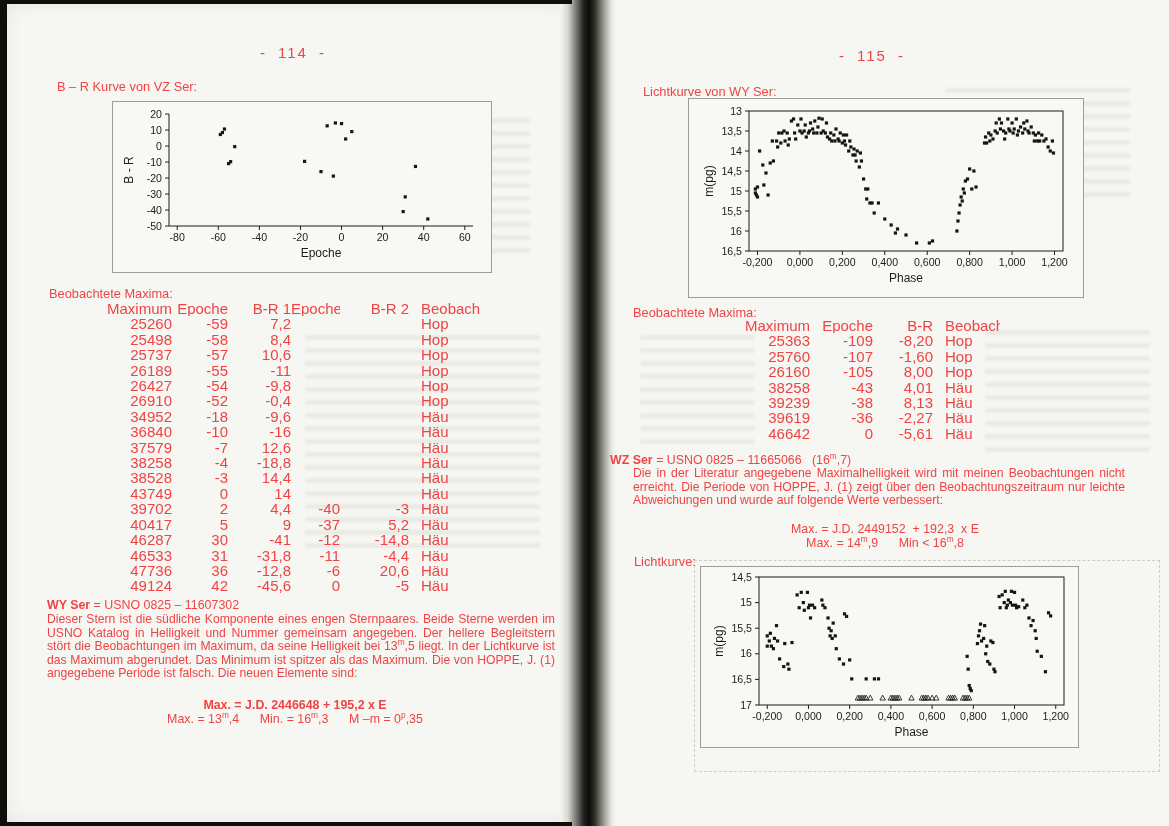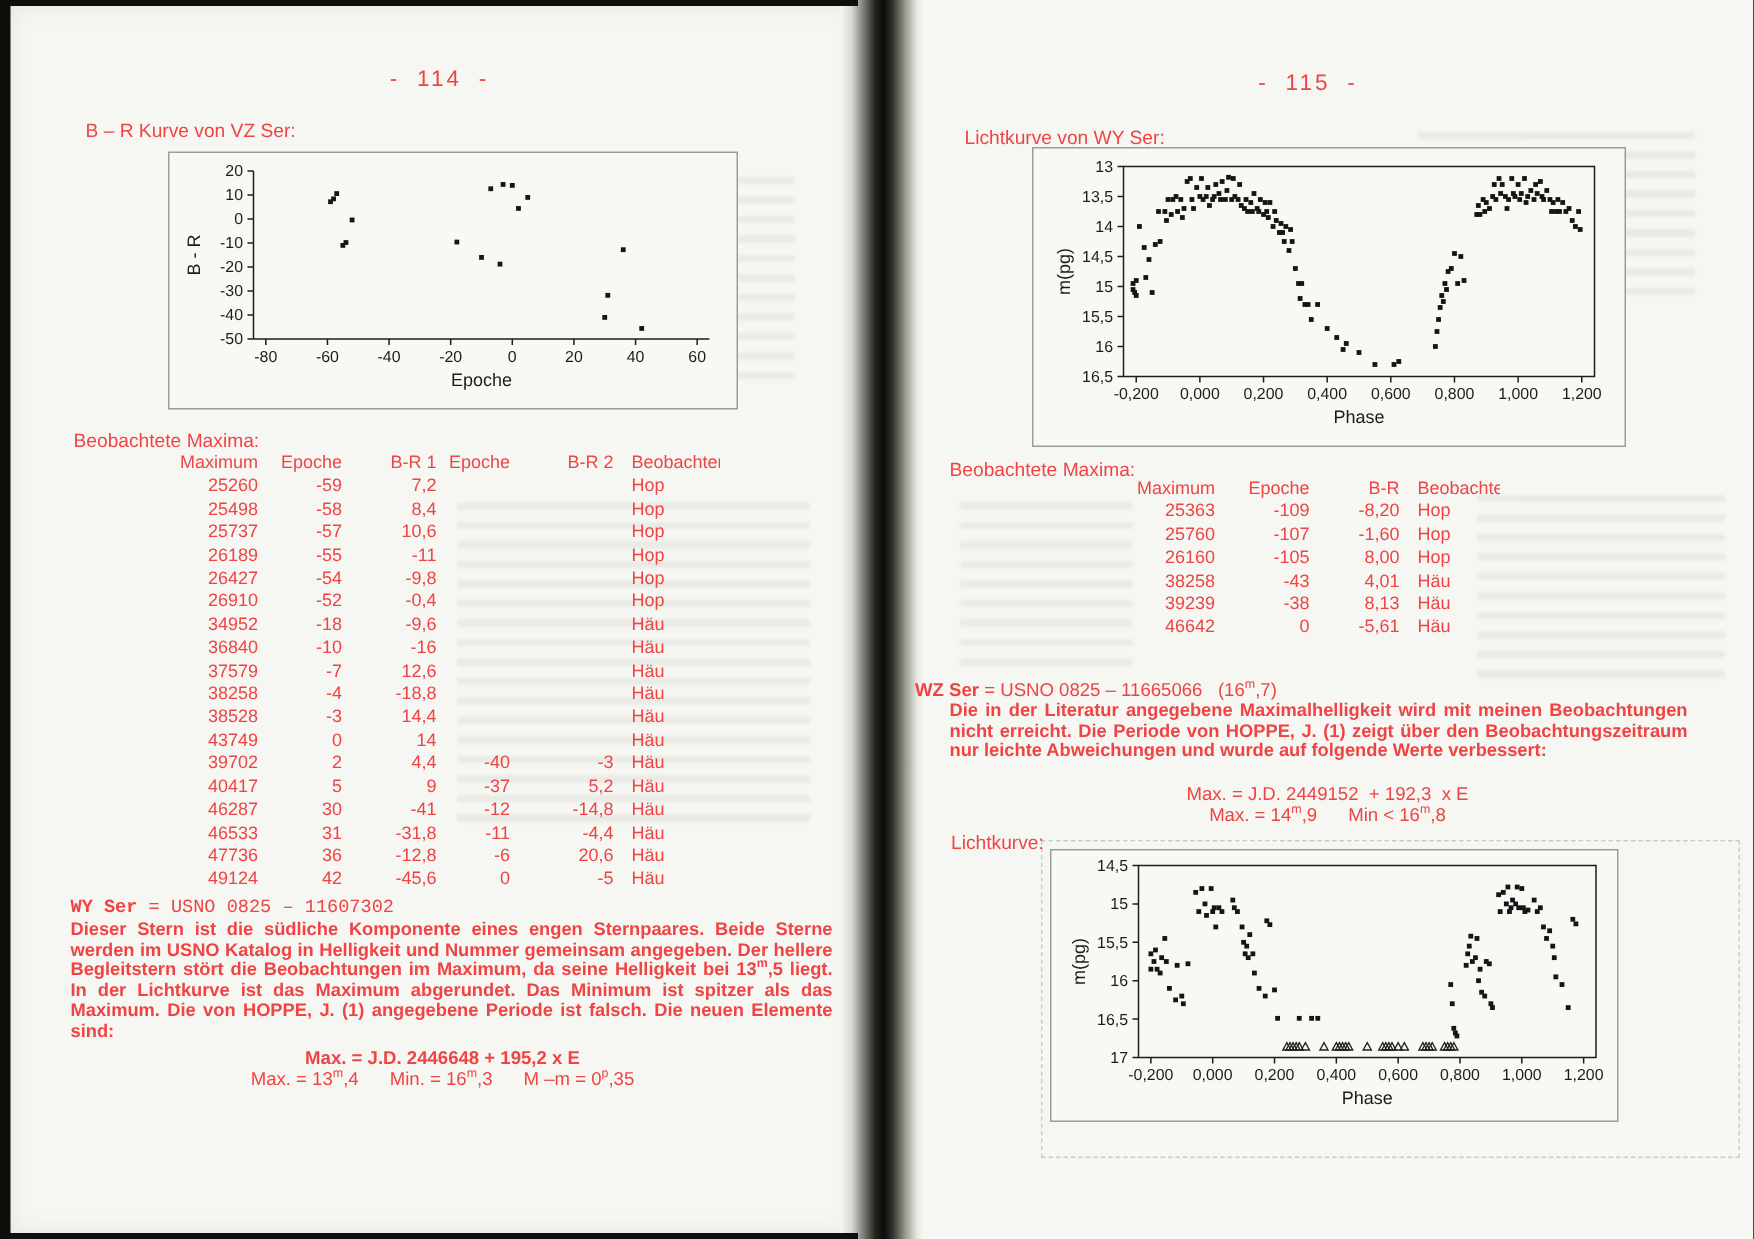--- a/index.html
+++ b/index.html
@@ -7,24 +7,24 @@
         background:#141412;font-family:"Liberation Sans","DejaVu Sans",sans-serif;color:#ef4444;padding-left:28px;}
   .page{position:absolute;background:#f6f6f2;}
   #left-page{left:6px;top:3px;width:566px;height:820px;
      box-shadow:inset 0 0 18px rgba(0,0,0,0.08);}
   #right-page{left:597px;top:0;width:572px;height:826px;}
   #gutter{position:absolute;left:560px;top:0;width:56px;height:826px;
      background:linear-gradient(90deg,#f6f6f2 0%,#d8d8d2 14%,#8a8a84 26%,#23231f 42%,#0c0c0c 52%,#2e2e2a 62%,#9a9a92 78%,#e9e9e4 92%,#f6f6f2 100%);}
   .txt{position:absolute;white-space:pre;}
   .pagenum{font-size:15px;letter-spacing:2px;word-spacing:5px;text-align:center;width:120px;}
   .heading{font-size:12.8px;}
-  .para{position:absolute;white-space:normal;text-align:justify;font-size:12.2px;line-height:13.5px;font-weight:bold;}
+  .para{position:absolute;white-space:normal;text-align:justify;font-size:12.2px;line-height:13.5px;}
   .formula{position:absolute;text-align:center;font-size:12.4px;white-space:pre;}
   sup{font-size:8.3px;line-height:0;}
-  table{border-collapse:collapse;table-layout:fixed;position:absolute;font-size:12px;}
+  table{border-collapse:collapse;table-layout:fixed;position:absolute;font-size:15px;}
   th,td{padding:0;font-weight:normal;line-height:15.4px;text-align:right;overflow:hidden;}
   th:last-child,td:last-child{text-align:left;padding-left:12px;}
   .chart{position:absolute;background:#f8f8f5;}
   .chart svg text{font-family:"Liberation Sans","DejaVu Sans",sans-serif;fill:#1c1c1c;}
   .chart svg text.tick{font-size:10.6px;}
   .chart svg text.axlab{font-size:12px;}
   .solidframe{border:1px solid #9d9d97;}
   .ghost{position:absolute;opacity:0.55;filter:blur(1.1px);
      background:repeating-linear-gradient(180deg,rgba(110,110,108,0.16) 0 5px,rgba(0,0,0,0) 5px 13px);}
   .dashoutline{position:absolute;border:1px dashed rgba(60,60,60,0.22);}
@@ -271,21 +271,21 @@
           <td>49124</td>
           <td>42</td>
           <td>-45,6</td>
           <td>0</td>
           <td>-5</td>
           <td>Häu</td>
         </tr>
       </tbody>
     </table>
 
-  <div class="txt" style="left:47px;top:598px;font-size:12.4px;font-family:Liberation Mono, monospace;"><span style="font-weight: 700;">WY Ser</span><span> = USNO 0825 – 11607302</span></div>
+  <div class="txt" style="left:47px;top:598px;font-size:12.4px;"><span style="font-weight: 700;">WY Ser</span><span> = USNO 0825 – 11607302</span></div>
 
   <div class="para" style="left:47px;top:613px;width:508px;"><span>Dieser Stern ist die südliche Komponente eines engen Sternpaares. Beide Sterne werden im USNO Katalog in Helligkeit und Nummer gemeinsam angegeben. Der hellere Begleitstern stört die Beobachtungen im Maximum, da seine Helligkeit bei 13</span><sup>m</sup><span>,5 liegt. In der Lichtkurve ist das Maximum abgerundet. Das Minimum ist spitzer als das Maximum. Die von HOPPE, J. (1) angegebene Periode ist falsch. Die neuen Elemente sind:</span></div>
 
   <div class="formula" style="left:95px;top:698px;width:400px;font-weight:bold;">Max. = J.D. 2446648 + 195,2 x E</div>
   <div class="formula" style="left:95px;top:712px;width:400px;"><span>Max. = 13</span><sup>m</sup><span>,4      Min. = 16</span><sup>m</sup><span>,3      M –m = 0</span><sup>p</sup><span>,35</span></div>
 
   <div class="txt pagenum" style="left:812px;top:47px;">- 115 -</div>
 
   <div class="txt heading" style="left:643px;top:84px;">Lichtkurve von WY Ser:</div>
 
@@ -519,20 +519,26 @@
           <td>4,01</td>
           <td>Häu</td>
         </tr>
         <tr>
           <td>39239</td>
           <td>-38</td>
           <td>8,13</td>
           <td>Häu</td>
         </tr>
         <tr>
+          <td>39619</td>
+          <td>-36</td>
+          <td>-2,27</td>
+          <td>Häu</td>
+        </tr>
+        <tr>
           <td>46642</td>
           <td>0</td>
           <td>-5,61</td>
           <td>Häu</td>
         </tr>
       </tbody>
     </table>
 
   <div class="txt" style="left:610px;top:453px;font-size:12.4px;"><span style="font-weight: 700;">WZ Ser</span><span> = USNO 0825 – 11665066   (16</span><sup>m</sup><span>,7)</span></div>
 

